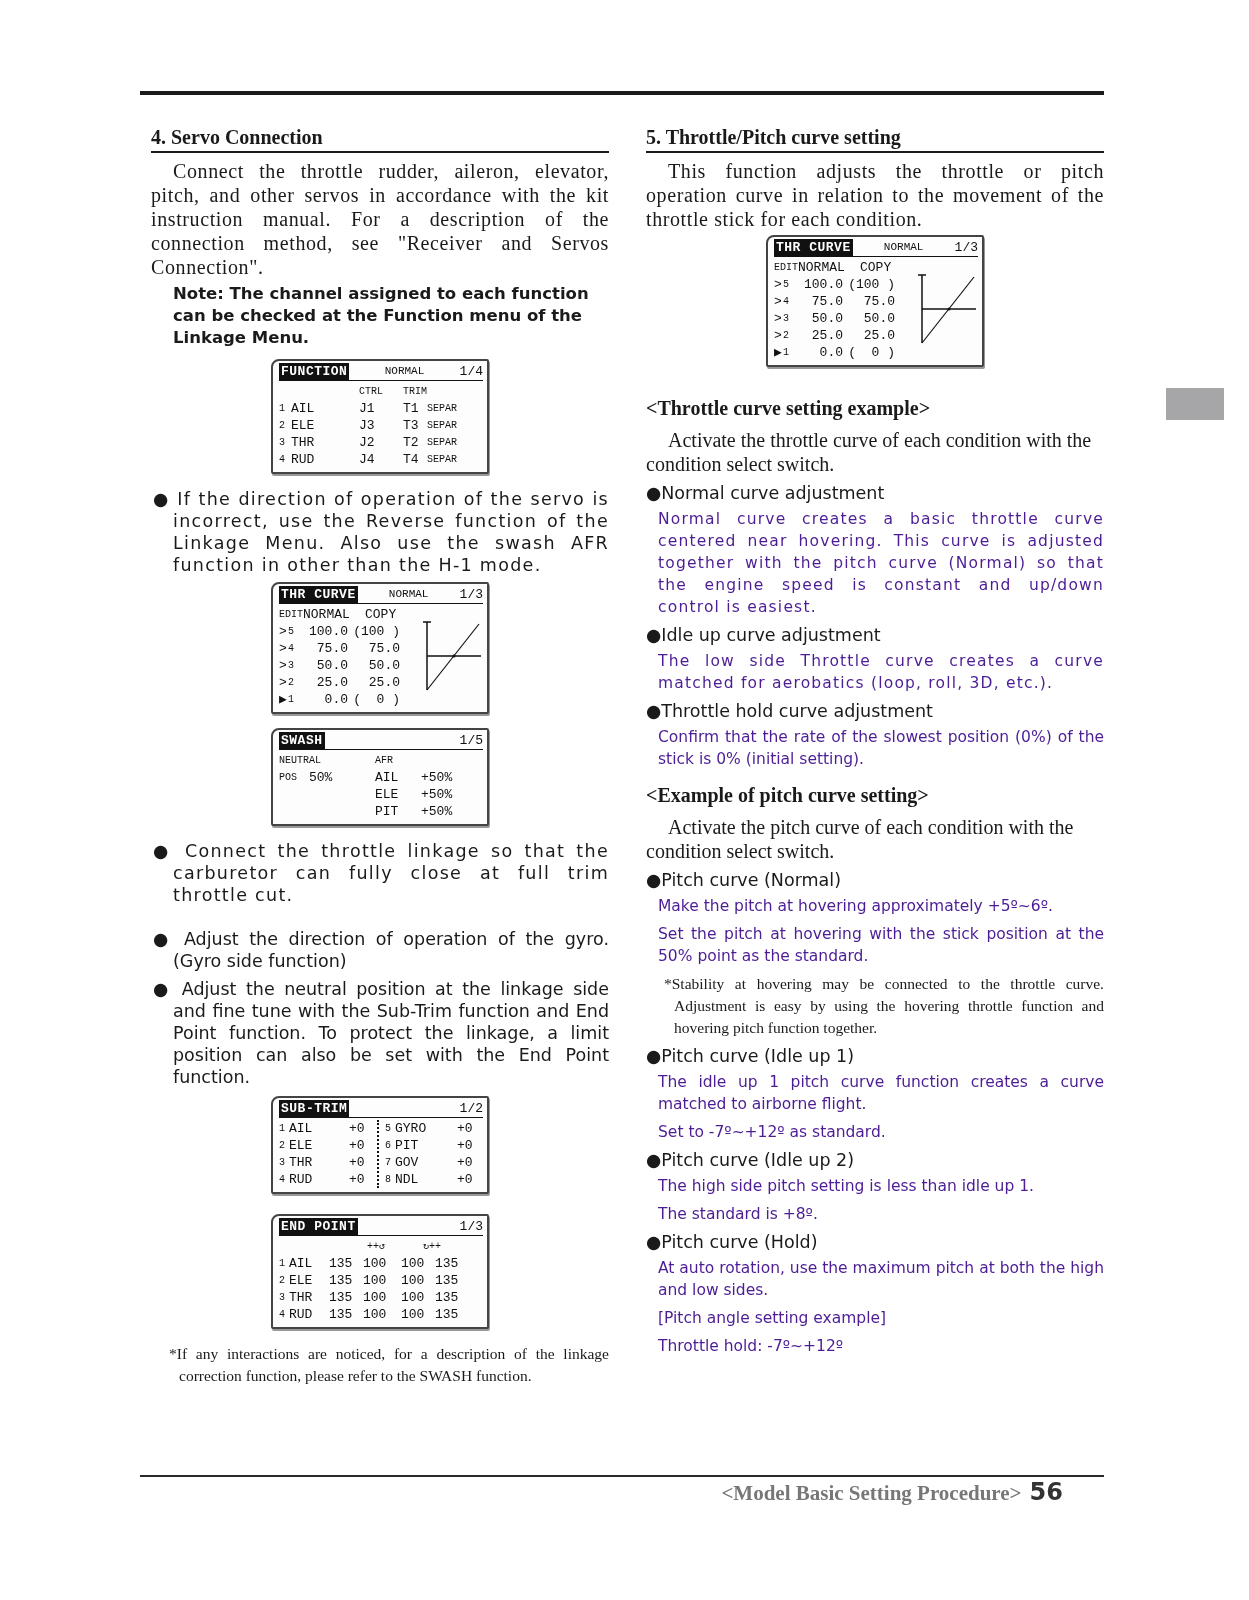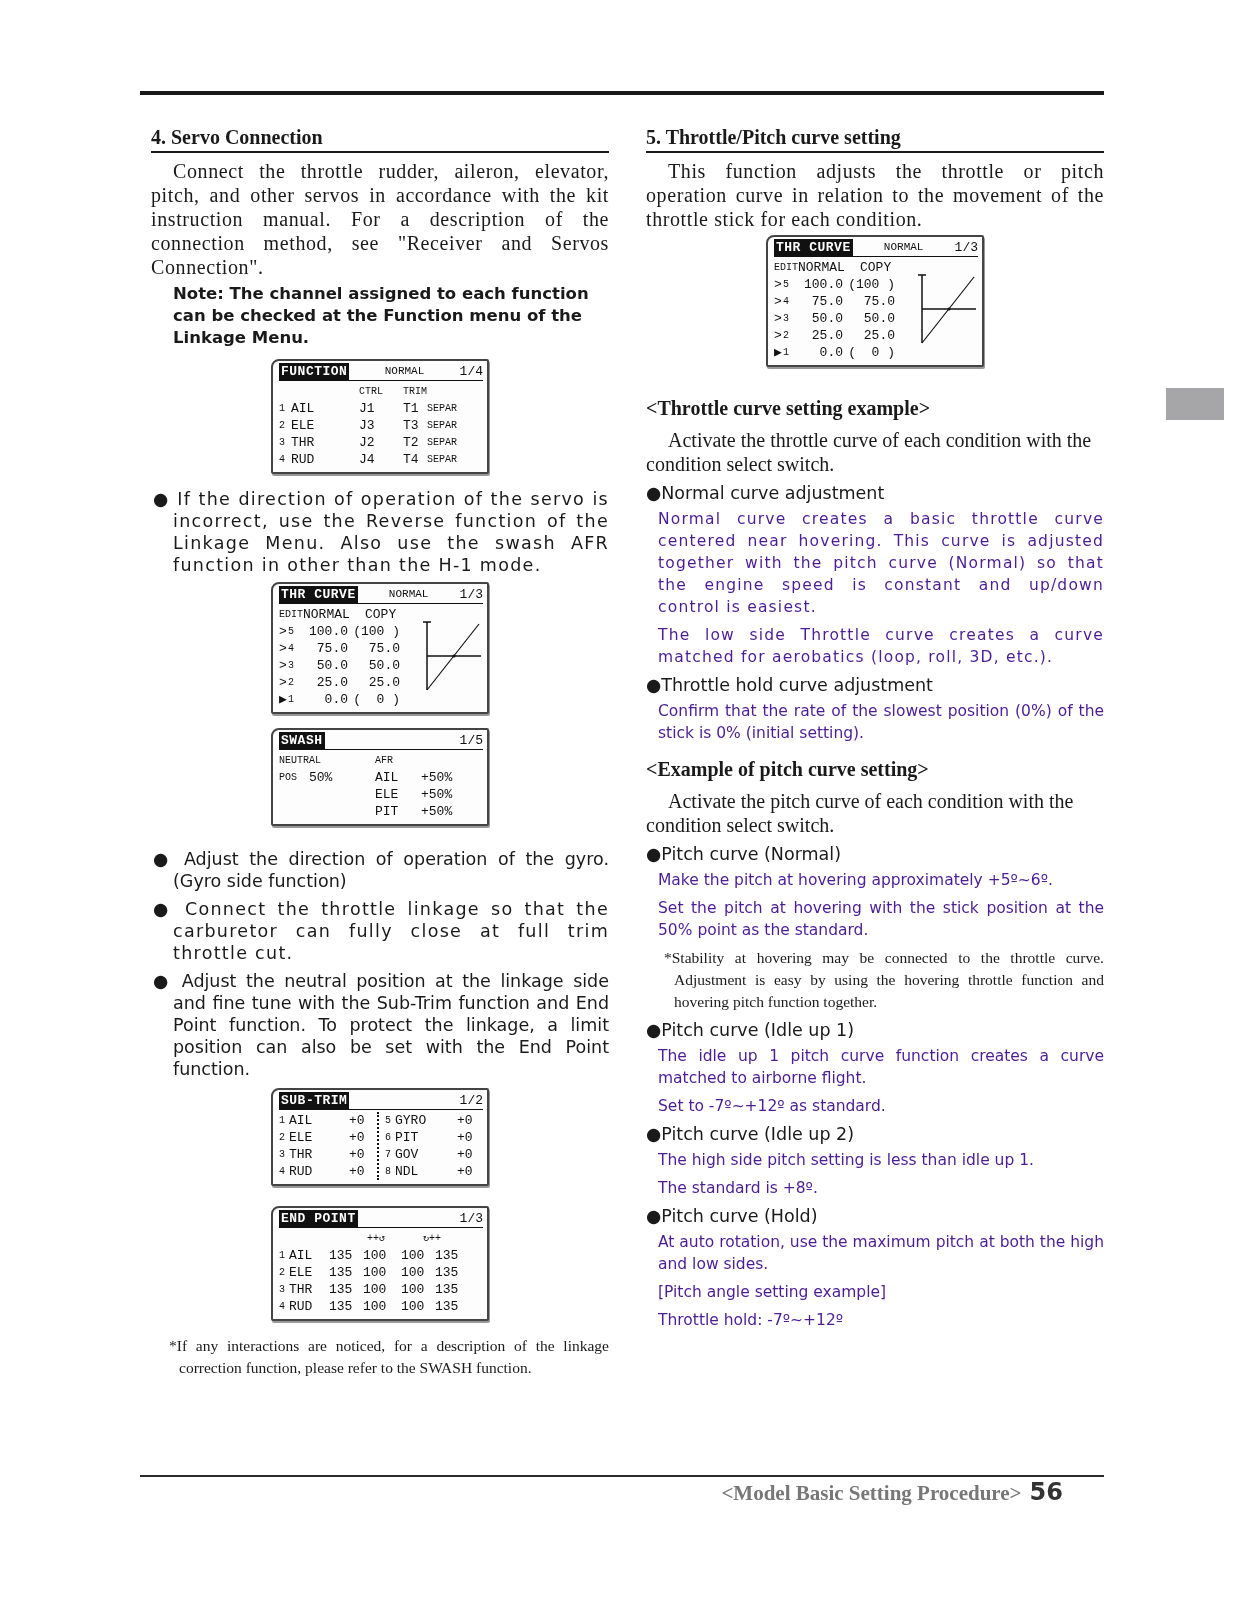--- a/index.html
+++ b/index.html
@@ -95,22 +95,22 @@
     <div class="bar">
         <span class="ttl">SWASH</span>
         <span class="pg">1/5</span>
       </div>
     <div class="row sm"><span style="width:96px">NEUTRAL</span><span>AFR</span></div>
     <div class="row"><span class="sm" style="width:30px">POS</span><span style="width:66px">50%</span><span style="width:46px">AIL</span><span>+50%</span></div>
     <div class="row"><span style="width:96px"></span><span style="width:46px">ELE</span><span>+50%</span></div>
     <div class="row"><span style="width:96px"></span><span style="width:46px">PIT</span><span>+50%</span></div>
   </div>
 
+  <div class="bullet loose">● <span>Connect the throttle linkage so that the carburetor can fully close at full trim throttle cut.</span></div>
   <div class="bullet" style="margin-top:22px">● <span>Adjust the direction of operation of the gyro. (Gyro side function)</span></div>
-  <div class="bullet loose">● <span>Connect the throttle linkage so that the carburetor can fully close at full trim throttle cut.</span></div>
   <div class="bullet">● <span>Adjust the neutral position at the linkage side and fine tune with the Sub-Trim function and End Point function. To protect the linkage, a limit position can also be set with the End Point function.</span></div>
 
   <div class="lcd">
     <div class="bar">
         <span class="ttl">SUB-TRIM</span>
         <span class="pg">1/2</span>
       </div>
     <div class="two-col">
       <div class="half dotdiv">
         <div class="row"><span class="sm" style="width:10px">1</span><span style="width:60px">AIL</span><span>+0</span></div>
@@ -168,20 +168,21 @@
         <line x1="6" y1="84" x2="58" y2="18" stroke="#111" stroke-width="1.2"></line>
         <circle cx="33" cy="50" r="1.5" fill="#111"></circle>
       </svg>
     </div>
   </div>
 
   <div class="subhead" style="margin-top:30px">&lt;Throttle curve setting example&gt;</div>
   <p class="ind-para">Activate the throttle curve of each condition with the condition select switch.</p>
   <div class="rbullet">●Normal curve adjustment</div>
   <div class="rtext loose">Normal curve creates a basic throttle curve centered near hovering. This curve is adjusted together with the pitch curve (Normal) so that the engine speed is constant and up/down control is easiest.</div>
+  <div class="rbullet">●Idle up curve adjustment</div>
   <div class="rtext loose">The low side Throttle curve creates a curve matched for aerobatics (loop, roll, 3D, etc.).</div>
   <div class="rbullet">●Throttle hold curve adjustment</div>
   <div class="rtext">Confirm that the rate of the slowest position (0%) of the stick is 0% (initial setting).</div>
 
   <div class="subhead">&lt;Example of pitch curve setting&gt;</div>
   <p class="ind-para">Activate the pitch curve of each condition with the condition select switch.</p>
   <div class="rbullet">●Pitch curve (Normal)</div>
   <div class="rtext">Make the pitch at hovering approximately +5º~6º.</div>
   <div class="rtext">Set the pitch at hovering with the stick position at the 50% point as the standard.</div>
   <div class="star-note">*Stability at hovering may be connected to the throttle curve. Adjustment is easy by using the hovering throttle function and hovering pitch function together.</div>

